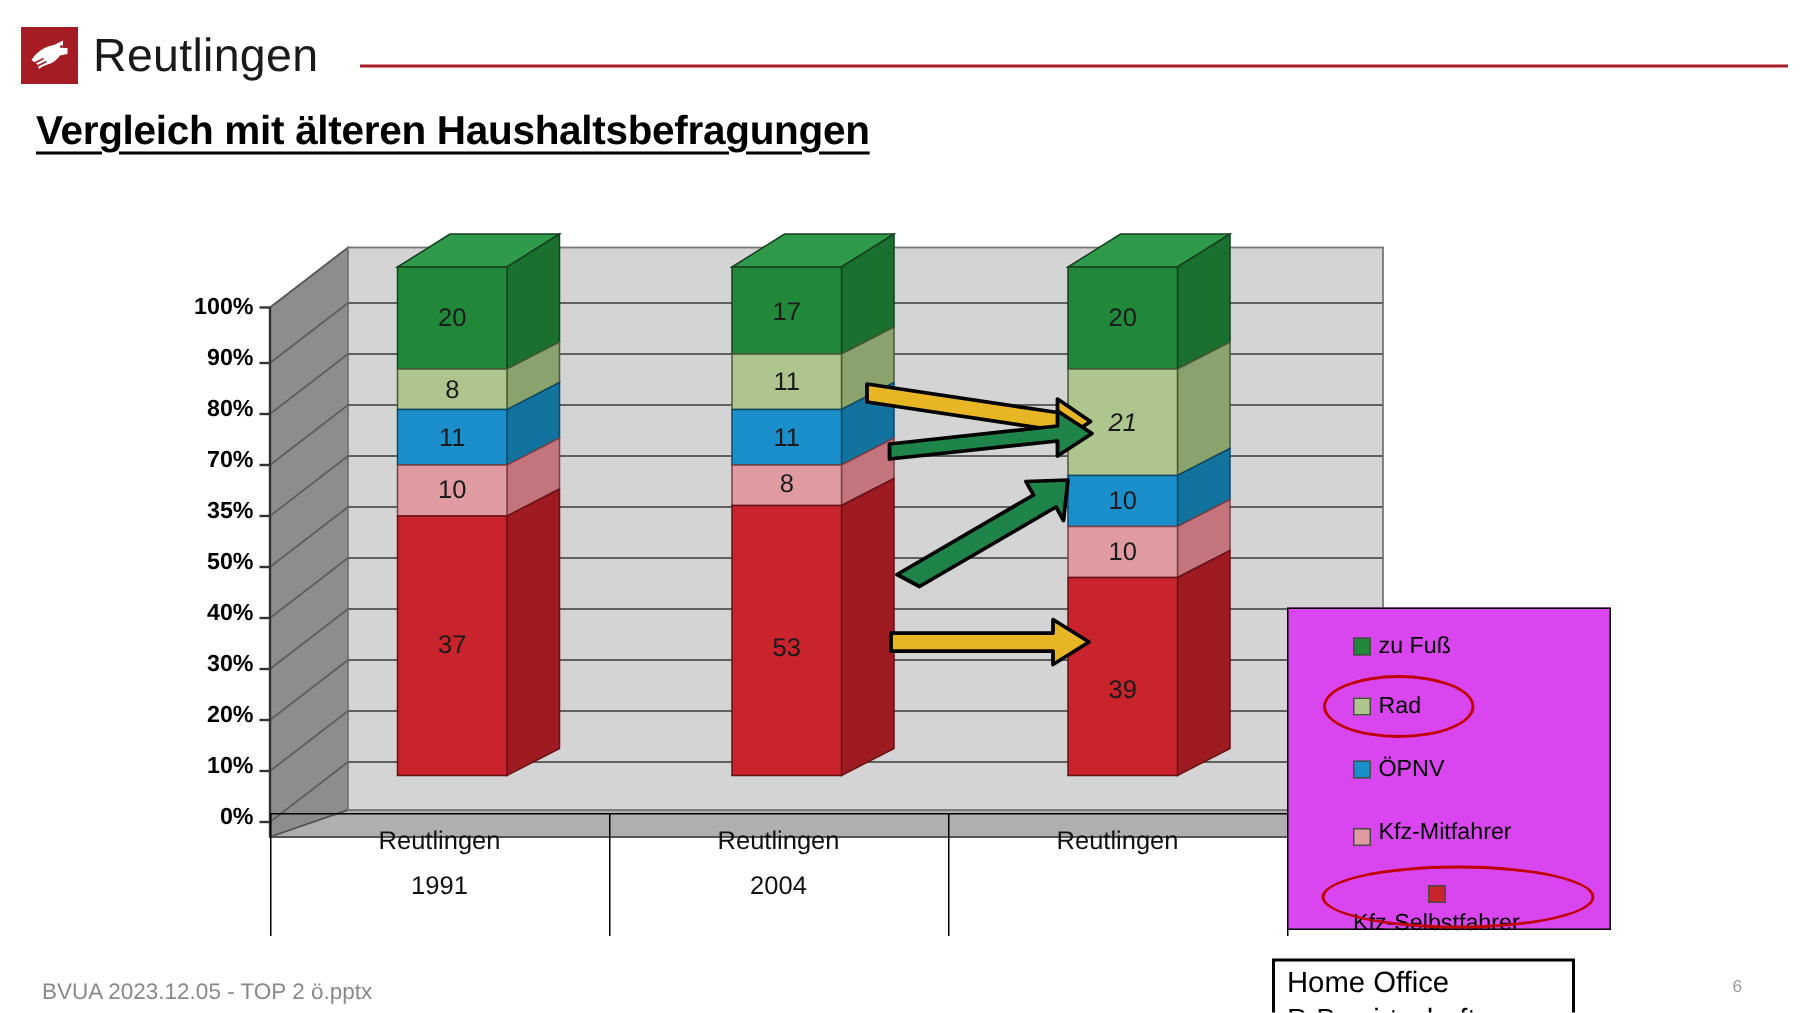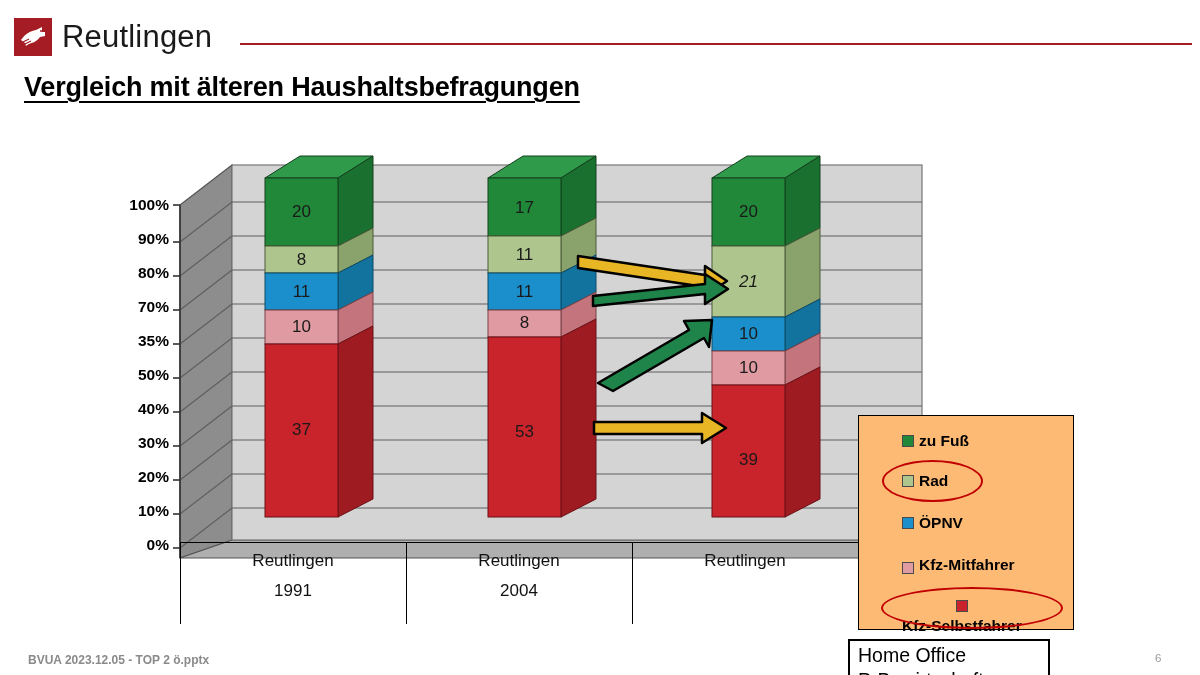--- a/index.html
+++ b/index.html
@@ -60,22 +60,22 @@
   .cat-axis{position:absolute;left:180px;top:392px;width:680px;height:0;border-top:1.5px solid #000;}
   .cat-cell{
     position:absolute;top:396px;width:226px;text-align:center;
     font-size:17px;color:#111;line-height:30px;
   }
   .cat-cell .yr{display:block;}
   .cat-sep{position:absolute;width:0;border-left:1.5px solid #000;}
 
   
   #legend{
-    position:absolute;left:858px;top:265px;width:216px;height:215px;
-    background:#fdba74;border:1.5px solid #000;box-sizing:border-box;font-weight:bold;
+    position:absolute;left:858px;top:255px;width:216px;height:215px;
+    background:#d946ef;border:1.5px solid #000;box-sizing:border-box;
   }
   .legend-row{
     position:absolute;left:43px;display:flex;align-items:center;gap:5px;
     font-size:15.5px;color:#000;white-space:nowrap;
   }
   .legend-swatch{
     width:12px;height:12px;box-sizing:border-box;border:1px solid #4a4a4a;
     display:inline-block;flex:0 0 auto;
   }
   .legend-ellipse{position:absolute;border:2.5px solid #C00000;border-radius:50%;}
@@ -83,21 +83,21 @@
   
   #callout{
     position:absolute;left:848px;top:489px;width:202px;height:54px;
     background:#fff;border:2px solid #000;box-sizing:border-box;
     font-size:19.5px;color:#000;line-height:25px;padding:2px 0 0 8px;
   }
 
   
   #footer-note{
     position:absolute;left:28px;top:653px;
-    font-size:12px;color:#8a8a8a;font-weight:bold;
+    font-size:15px;color:#8a8a8a;font-weight:normal;
   }
   #footer-page{
     position:absolute;left:1155px;top:652px;
     font-size:11.5px;color:#9a9a9a;
   }
 </style>
 </head>
 <body>
 
 <div id="header">

